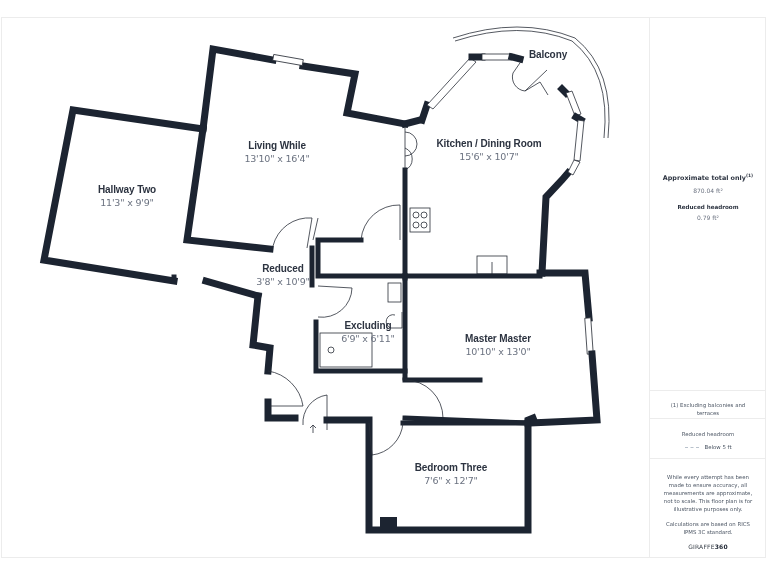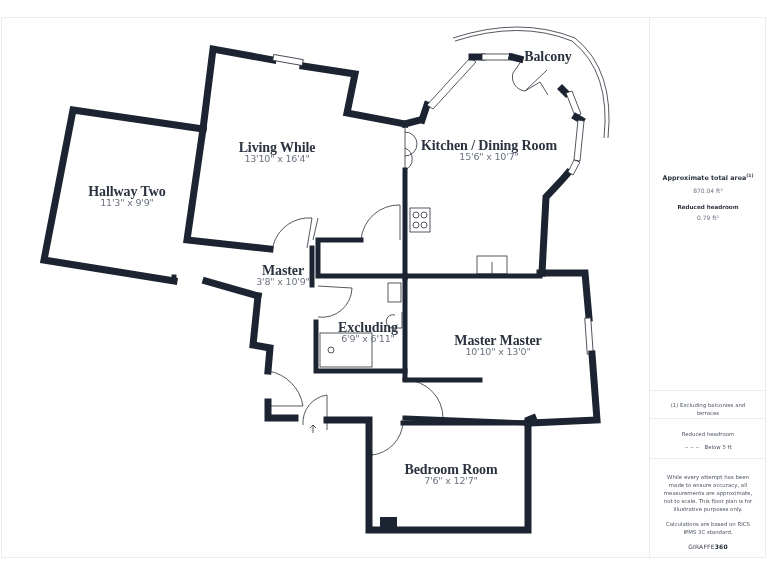--- a/index.html
+++ b/index.html
@@ -3,21 +3,21 @@
   <meta charset="utf-8">
   <style>
     html, body { margin: 0; padding: 0; background: #ffffff; }
     body { width: 768px; height: 576px; position: relative; overflow: hidden; font-family: "DejaVu Sans", sans-serif; }
     .frame { position: absolute; left: 1px; top: 17px; width: 765px; height: 541px; border: 1px solid #ececec; box-sizing: border-box; }
     .plan { position: absolute; left: 0; top: 0; width: 768px; height: 576px; }
     .wall { fill: #1c2431; stroke: none; }
     .wline { fill: none; stroke: #1c2431; stroke-linejoin: miter; stroke-linecap: square; }
     .thin { fill: none; stroke: #2a2f38; stroke-width: 0.8; }
     .win { fill: #ffffff; stroke: #2a2f38; stroke-width: 0.8; }
-    .room-name { position: absolute; font-family: Liberation Serif, serif; font-weight: bold; font-size: 14px; color: #2c3340; white-space: nowrap; transform: translateX(-50%); letter-spacing: -0.1px; }
+    .room-name { position: absolute; font-family: Liberation Sans, sans-serif; font-weight: bold; font-size: 10px; color: #2c3340; white-space: nowrap; transform: translateX(-50%); letter-spacing: -0.1px; }
     .room-dim { position: absolute; font-family: "DejaVu Sans", sans-serif; font-size: 9.5px; color: #6b7280; white-space: nowrap; transform: translateX(-50%); letter-spacing: -0.2px; }
     .panel { position: absolute; left: 649px; top: 17px; width: 117px; height: 541px; border-left: 1px solid #ececec; box-sizing: border-box; }
     .panel-sec { position: absolute; left: 0; width: 100%; text-align: center; box-sizing: border-box; }
     .panel-divider { position: absolute; left: 0; width: 100%; height: 1px; background: #ececec; }
     .p-title { font-family: "DejaVu Sans", sans-serif; font-weight: bold; font-size: 6.4px; color: #2c3340; }
     .p-title sup { font-size: 4.5px; }
     .p-val { font-family: "DejaVu Sans", sans-serif; font-size: 6px; color: #6b7280; margin-top: 5px; }
     .p-sub { font-family: "DejaVu Sans", sans-serif; font-weight: bold; font-size: 5.6px; color: #2c3340; }
     .p-note { font-family: "DejaVu Sans", sans-serif; font-size: 5.4px; color: #4b5563; line-height: 8px; padding: 0 10px; }
     .p-legend { font-family: "DejaVu Sans", sans-serif; font-size: 5.4px; color: #4b5563; display: flex; justify-content: center; align-items: center; gap: 6px; margin-top: 6px; }
@@ -132,35 +132,35 @@
 <div class="room-dim" style="left:277px;top:153px">13'10" x 16'4"</div>
 
 <div class="room-name" style="left:489px;top:138px">Kitchen / Dining Room</div>
 <div class="room-dim" style="left:489px;top:151px">15'6" x 10'7"</div>
 
 <div class="room-name" style="left:548px;top:49px">Balcony</div>
 
 <div class="room-name" style="left:127px;top:184px">Hallway Two</div>
 <div class="room-dim" style="left:127px;top:197px">11'3" x 9'9"</div>
 
-<div class="room-name" style="left:283px;top:263px">Master</div>
+<div class="room-name" style="left:283px;top:263px">Reduced</div>
 <div class="room-dim" style="left:283px;top:276px">3'8" x 10'9"</div>
 
 <div class="room-name" style="left:368px;top:320px">Excluding</div>
 <div class="room-dim" style="left:368px;top:333px">6'9" x 6'11"</div>
 
 <div class="room-name" style="left:498px;top:333px">Master Master</div>
 <div class="room-dim" style="left:498px;top:346px">10'10" x 13'0"</div>
 
-<div class="room-name" style="left:451px;top:462px">Bedroom Room</div>
+<div class="room-name" style="left:451px;top:462px">Bedroom Three</div>
 <div class="room-dim" style="left:451px;top:475px">7'6" x 12'7"</div>
 
 <div class="panel">
   <div class="panel-sec" style="top:156px">
-    <div class="p-title"><span>Approximate total area</span><sup>(1)</sup></div>
+    <div class="p-title"><span>Approximate total only</span><sup>(1)</sup></div>
     <div class="p-val">870.04 ft²</div>
   </div>
   <div class="panel-sec" style="top:187px">
     <div class="p-sub">Reduced headroom</div>
     <div class="p-val" style="margin-top:4px">0.79 ft²</div>
   </div>
 
   <div class="panel-divider" style="top:373px"></div>
   <div class="panel-sec" style="top:384px">
     <div class="p-note">(1) Excluding balconies and terraces</div>

